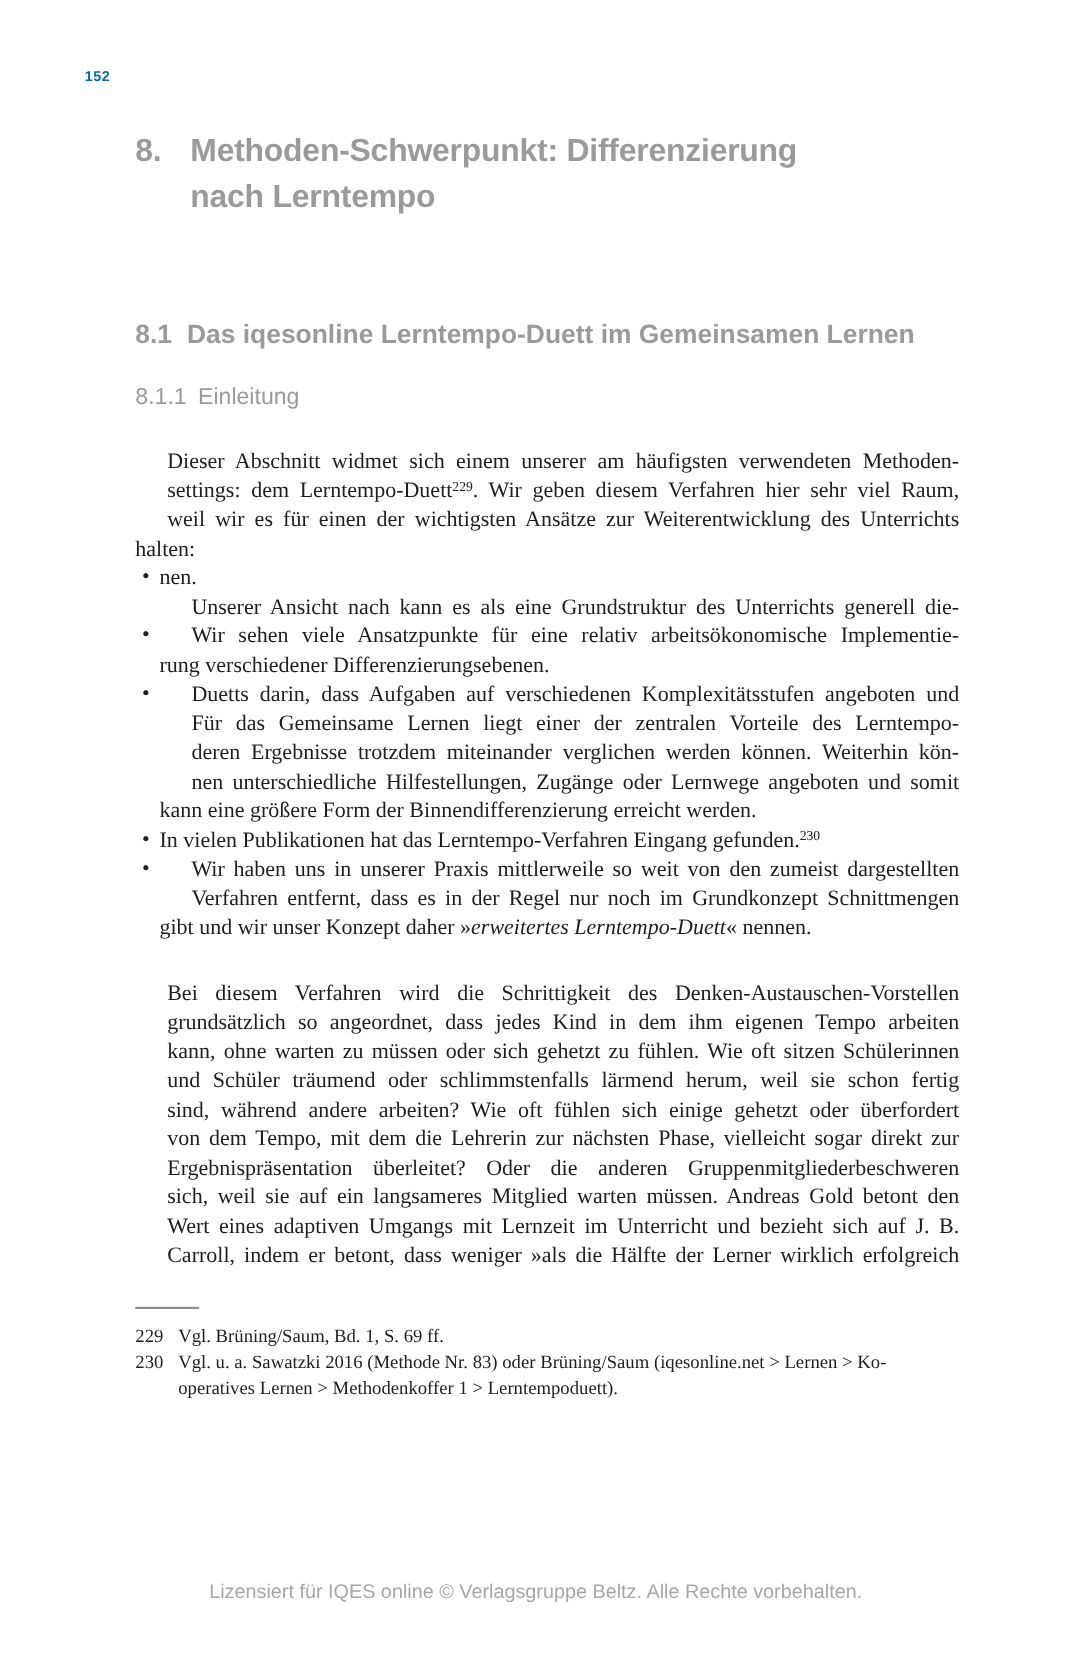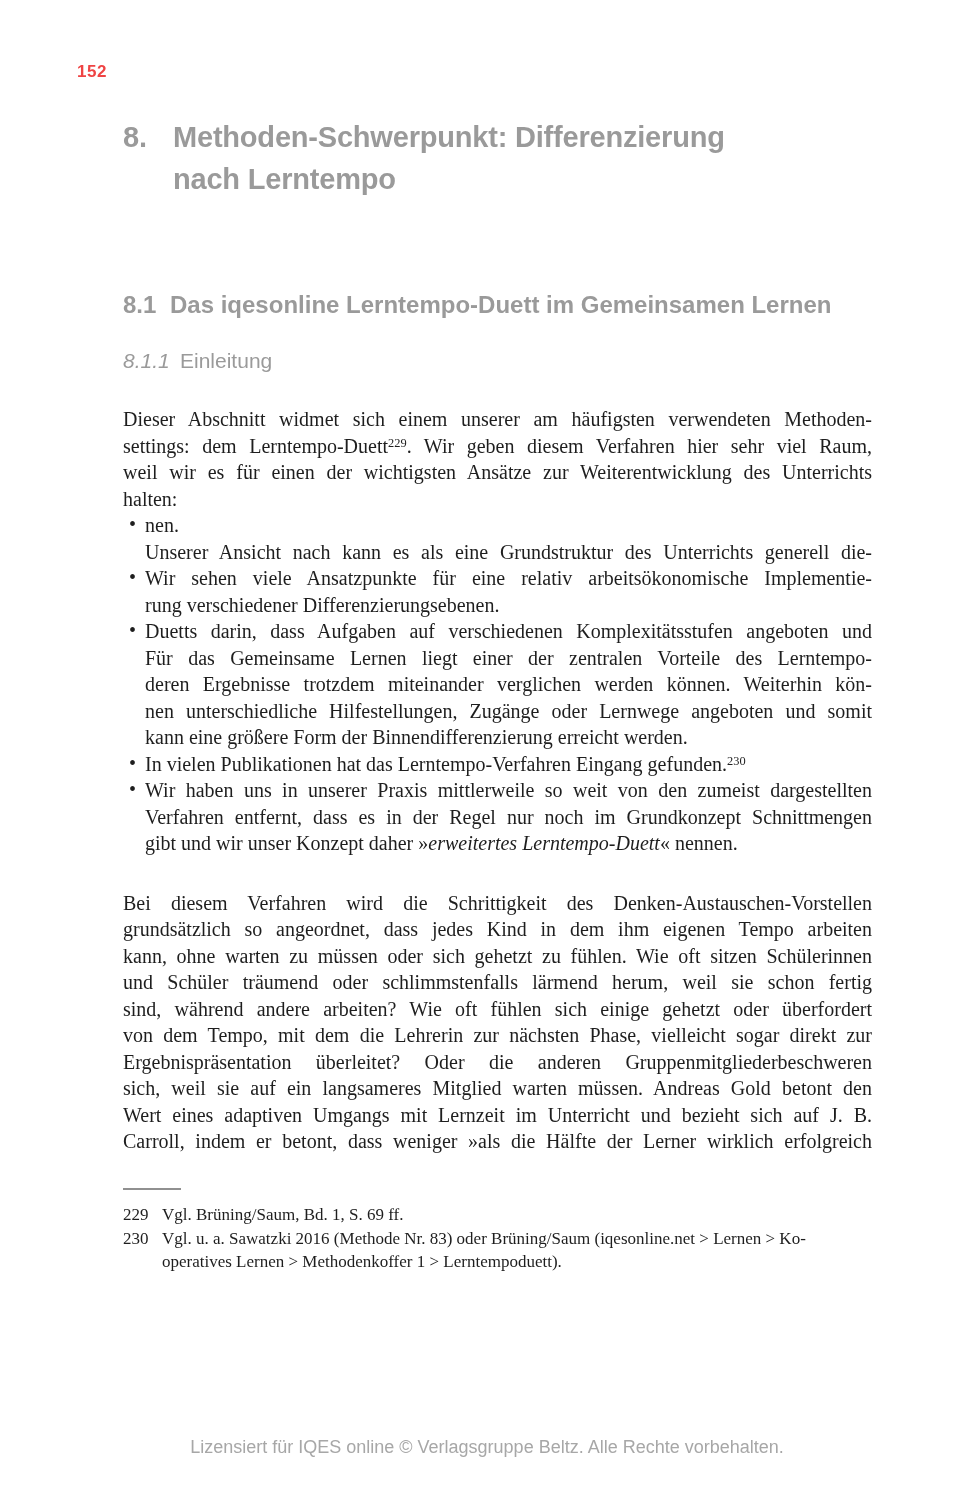--- a/index.html
+++ b/index.html
@@ -8,22 +8,22 @@
     background: #ffffff;
     position: relative;
     font-family: "Liberation Serif", serif;
     color: #1e1e1e;
     overflow: hidden;
   }
 
   .pagenum {
     position: absolute; left: 77px; top: 62px;
     font-family: "Liberation Sans", sans-serif;
-    font-size: 17px; font-weight: 700;
-    color: #ef4444; letter-spacing: 0.5px;
+    font-size: 13px; font-weight: 700;
+    color: #0369a1; letter-spacing: 0.5px;
   }
 
   .hrow { display: flex; align-items: flex-start; }
   .hnum { flex: none; }
 
   .chapter {
     position: absolute; left: 123px; top: 116px; right: 60px;
     font-family: "Liberation Sans", sans-serif;
     font-size: 29px; line-height: 42px; font-weight: 700;
     color: #9a9a9a; letter-spacing: -0.2px;
@@ -37,28 +37,28 @@
     color: #9a9a9a;
   }
   .sec1 .hnum { width: 47px; }
 
   .sec2 {
     position: absolute; left: 123px; top: 347px; right: 60px;
     font-family: "Liberation Sans", sans-serif;
     font-size: 21px; line-height: 27px; font-weight: 400;
     color: #9a9a9a;
   }
-  .sec2 .hnum { width: 57px; font-style: italic; }
+  .sec2 .hnum { width: 57px; }
 
   .bodycopy {
     position: absolute; left: 123px; top: 406px; width: 749px;
     font-size: 20px; line-height: 26.5px;
   }
   .line { text-align: justify; }
-  .line.j { text-align-last: justify; }
+  .line.j { text-align-last: justify; margin-left: 29px; }
 
   .bullet { position: relative; padding-left: 22px; }
   .bullet .mark { position: absolute; left: 6px; top: -1px; }
 
   .para2 { margin-top: 33px; }
 
   .fnrule {
     position: absolute; left: 123px; top: 1188px;
     width: 58px; height: 2px; background: #909090;
   }

